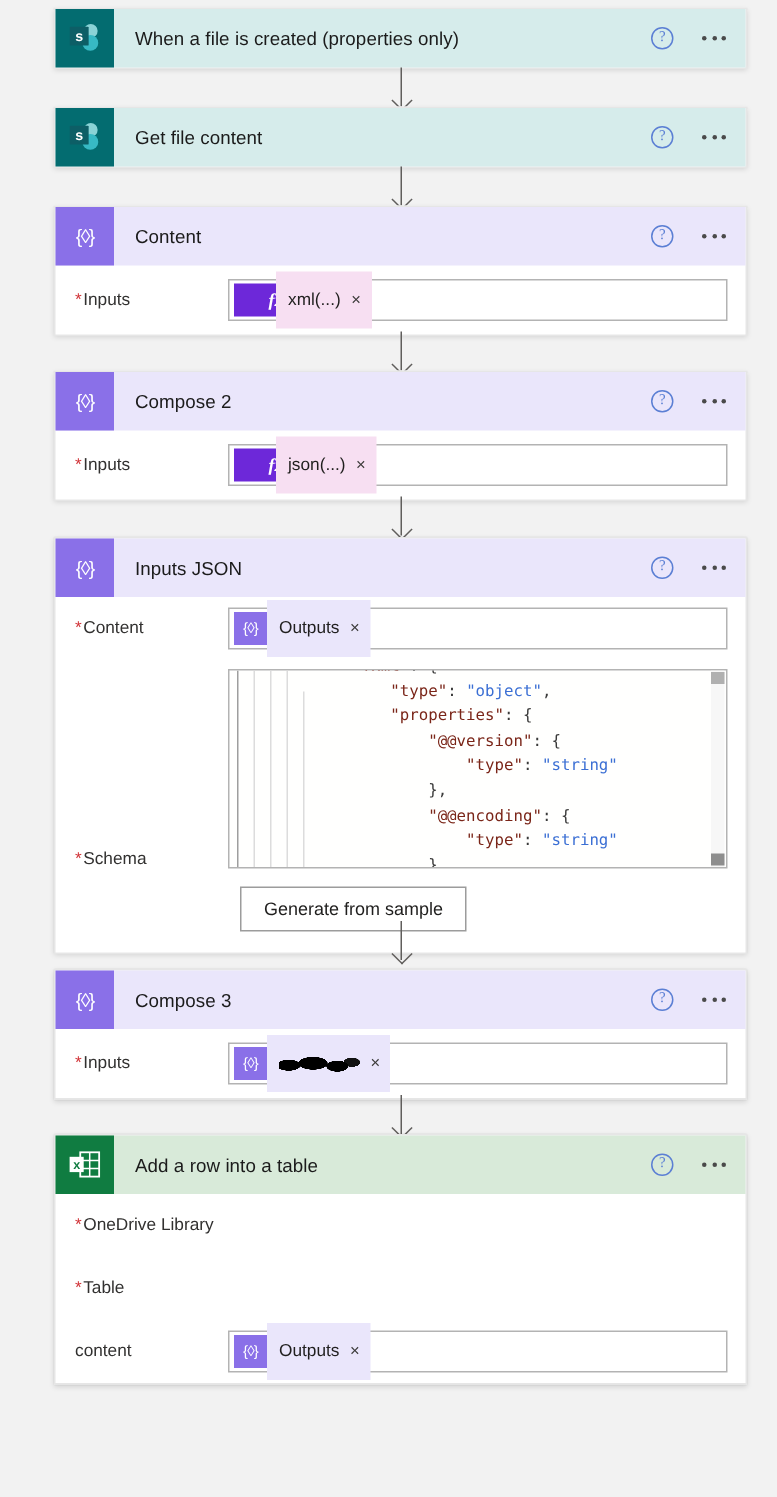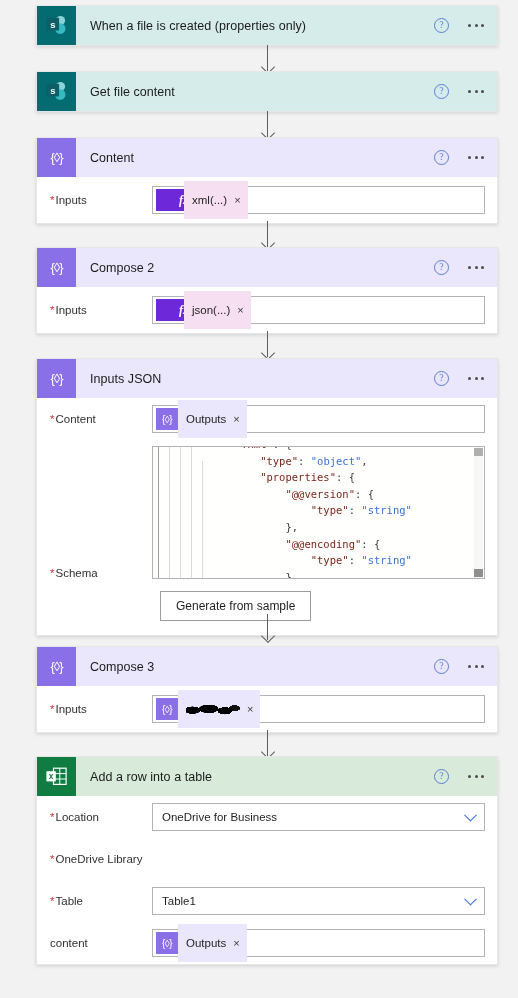--- a/index.html
+++ b/index.html
@@ -517,39 +517,28 @@
         <div class="help-icon">?</div>
         <div class="ellipsis">
             <i></i>
             <i></i>
             <i></i>
           </div>
       </div>
     </div>
     <div class="card-body">
 
-      <div class="row">
-        <div class="row-label req">Location</div>
-        <div class="field plain">
-          <span class="field-text">OneDrive for Business</span>
-          <span class="chev"></span>
-        </div>
-      </div>
 
       <div class="row">
         <div class="row-label req">OneDrive Library</div>
       </div>
 
 
       <div class="row">
         <div class="row-label req">Table</div>
-        <div class="field plain">
-          <span class="field-text">Table1</span>
-          <span class="chev"></span>
-        </div>
       </div>
 
       <div class="row">
         <div class="row-label">content</div>
         <div class="field">
           <span class="token">
             <span class="token-ic brace">{◊}</span>
             <span class="token-pill pill-lav">
               <span>Outputs</span>
               <span class="tok-x">×</span>

